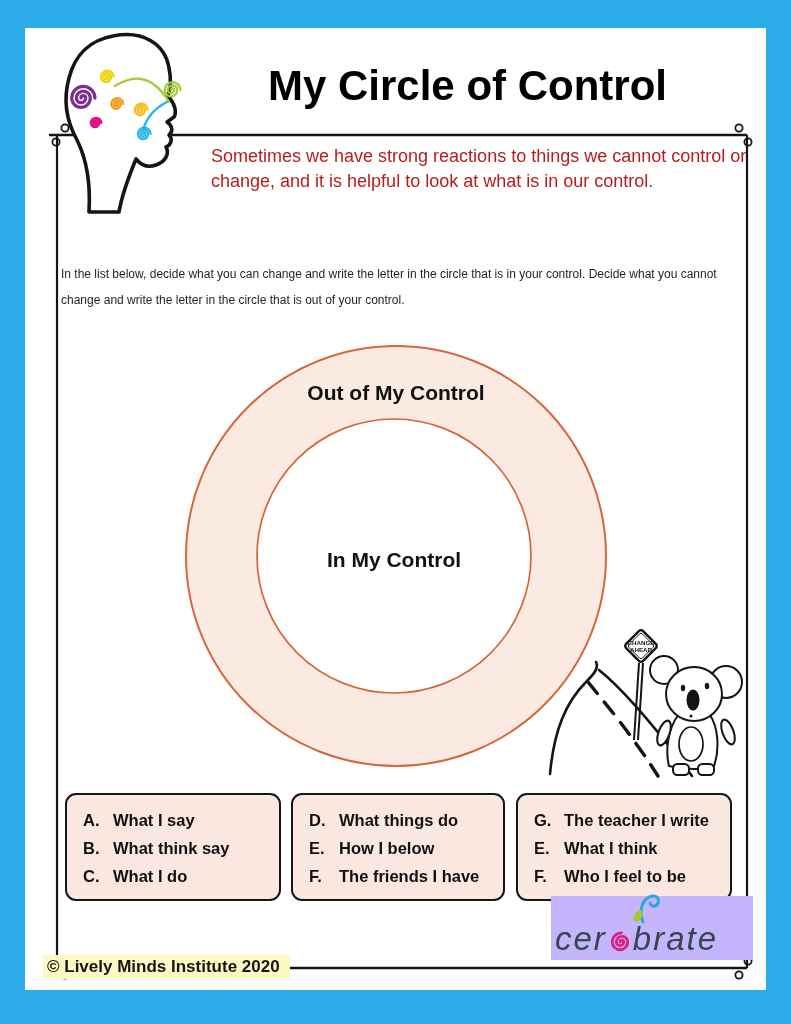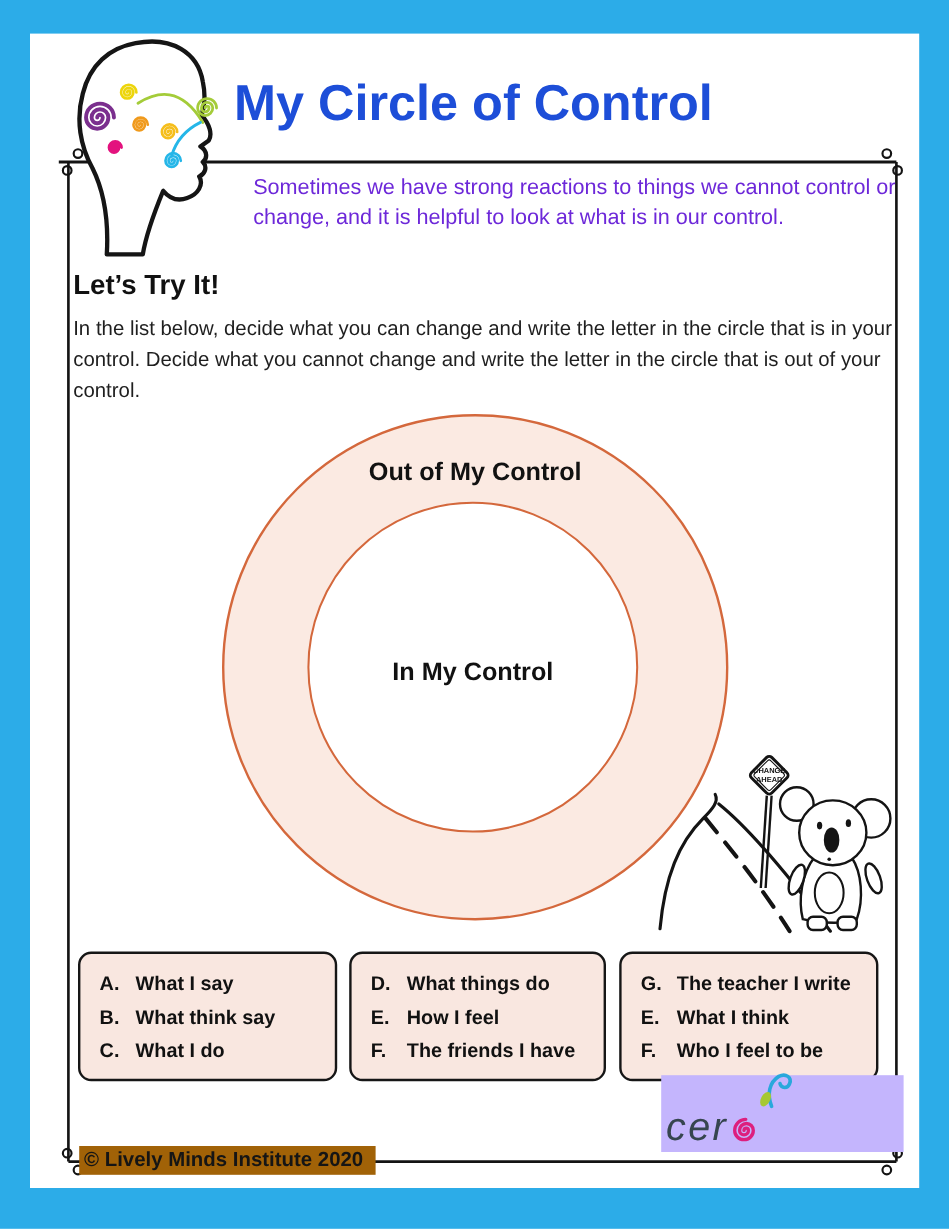--- a/index.html
+++ b/index.html
@@ -4,38 +4,38 @@
 <style>
   html,body{margin:0;padding:0;}
   body{
     width:791px;height:1024px;position:relative;overflow:hidden;
     background:#2CACE8;
     font-family:"Liberation Sans",sans-serif;
   }
   .page{position:absolute;left:25px;top:28px;width:741px;height:962px;background:#ffffff;}
   .abs{position:absolute;}
   .title{
-    left:170px;top:34px;width:545px;text-align:left;
-    font-size:42px;font-weight:700;color:#1d4ed8;letter-spacing:0px;
+    left:170px;top:34px;width:545px;text-align:center;
+    font-size:42px;font-weight:700;color:#000000;letter-spacing:0px;
   }
   .intro{
     left:186px;top:116px;width:560px;
-    font-size:18px;line-height:25px;color:#6d28d9;
+    font-size:18px;line-height:25px;color:#b91c1c;
   }
   .heading{left:36px;top:196px;font-size:23px;font-weight:700;color:#111;}
-  .instructions{left:36px;top:233px;width:692px;font-size:17px;line-height:26px;color:#1f1f1f;}
+  .instructions{left:36px;top:233px;width:692px;font-size:12px;line-height:26px;color:#1f1f1f;}
   .list-box{
     top:765px;height:108px;box-sizing:border-box;
     background:#F9E7E0;border:2px solid #161616;border-radius:11px;
     padding:16px 0 0 16px;
   }
   .li-row{display:flex;margin-bottom:9px;font-weight:700;font-size:16.5px;color:#111;}
   .li-letter{width:30px;flex:none;}
   .copyright{
-    left:41px;top:927px;background:#a16207;padding:0 10px 0 4px;
+    left:18px;top:927px;background:#fef9c3;padding:0 10px 0 4px;
     font-size:17px;font-weight:700;color:#151515;line-height:24px;
   }
   .brand{
     left:526px;top:868px;width:202px;height:64px;background:#c4b5fd;font-style:italic;
   }
   .brand-word{
     position:absolute;left:4px;bottom:2px;display:flex;align-items:center;
     font-size:33px;color:#36454F;letter-spacing:2px;font-weight:500;
   }
   .brand-flourish{position:absolute;left:78px;top:-4px;}
@@ -79,21 +79,20 @@
     <use href="#sp" transform="translate(65 76) scale(0.8)" stroke="#F09A1C" stroke-width="2.7"></use>
     <use href="#sp" transform="translate(89 82) scale(0.85)" stroke="#F5BE1C" stroke-width="2.6"></use>
     <use href="#sp" transform="translate(92 106) scale(0.85)" stroke="#25B6E8" stroke-width="2.6"></use>
     <use href="#sp" transform="translate(120 62) scale(1.05)" stroke="#A4CC39" stroke-width="2.2"></use>
   </svg>
 
   <div class="abs title">My Circle of Control</div>
 
   <div class="abs intro">Sometimes we have strong reactions to things we cannot control or change, and it is helpful to look at what is in our control.</div>
 
-  <div class="abs heading">Let’s Try It!</div>
   <div class="abs instructions">In the list below, decide what you can change and write the letter in the circle that is in your control. Decide what you cannot change and write the letter in the circle that is out of your control.</div>
 
   <svg class="abs" style="left:150px;top:307px;" width="442" height="442" viewBox="0 0 442 442">
     <circle cx="221" cy="221" r="210" fill="#FBEAE2" stroke="#D4683C" stroke-width="2"></circle>
     <circle cx="219" cy="221" r="137" fill="#ffffff" stroke="#D4683C" stroke-width="1.7"></circle>
     <text x="221" y="65" text-anchor="middle" font-size="21" font-weight="bold" fill="#111">Out of My Control</text>
     <text x="219" y="232" text-anchor="middle" font-size="21" font-weight="bold" fill="#111">In My Control</text>
   </svg>
 
   <svg class="abs" style="left:517px;top:590px;" width="210" height="162" viewBox="0 0 210 162">
@@ -143,21 +142,21 @@
       <span>What I do</span>
       </div>
   </div>
   <div class="abs list-box" style="left:266px;width:214px;">
     <div class="li-row">
       <span class="li-letter">D.</span>
       <span>What things do</span>
       </div>
     <div class="li-row">
       <span class="li-letter">E.</span>
-      <span>How I feel</span>
+      <span>How I below</span>
       </div>
     <div class="li-row">
       <span class="li-letter">F.</span>
       <span>The friends I have</span>
       </div>
   </div>
   <div class="abs list-box" style="left:491px;width:216px;">
     <div class="li-row">
       <span class="li-letter">G.</span>
       <span>The teacher I write</span>
@@ -177,16 +176,17 @@
   <div class="abs brand">
     <svg class="brand-flourish" width="34" height="32" viewBox="0 0 34 32">
       <path d="M14 30 C10 20 12 10 20 5 C26 2 31 6 29 11 C27.5 15.5 22 15 21 11" fill="none" stroke="#29A8DC" stroke-width="3" stroke-linecap="round"></path>
       <ellipse cx="9" cy="24" rx="3.8" ry="6.5" transform="rotate(28 9 24)" fill="#A6C832"></ellipse>
     </svg>
     <div class="brand-word">
       <span>cer</span>
         <svg width="24" height="24" viewBox="-13 -13 26 26" style="margin:6px 1px 0 1px;">
         <path d="M0 0 a2 2 0 0 1 4 0 a4 4 0 0 1 -8 0 a6.2 6.2 0 0 1 12.4 0 a8.4 8.4 0 0 1 -16.8 0 a10 10 0 0 1 10 -10" fill="none" stroke="#DD1F7E" stroke-width="3" stroke-linecap="round"></path>
       </svg>
+        <span>brate</span>
     </div>
   </div>
 
 </div>
 
 </body></html>

